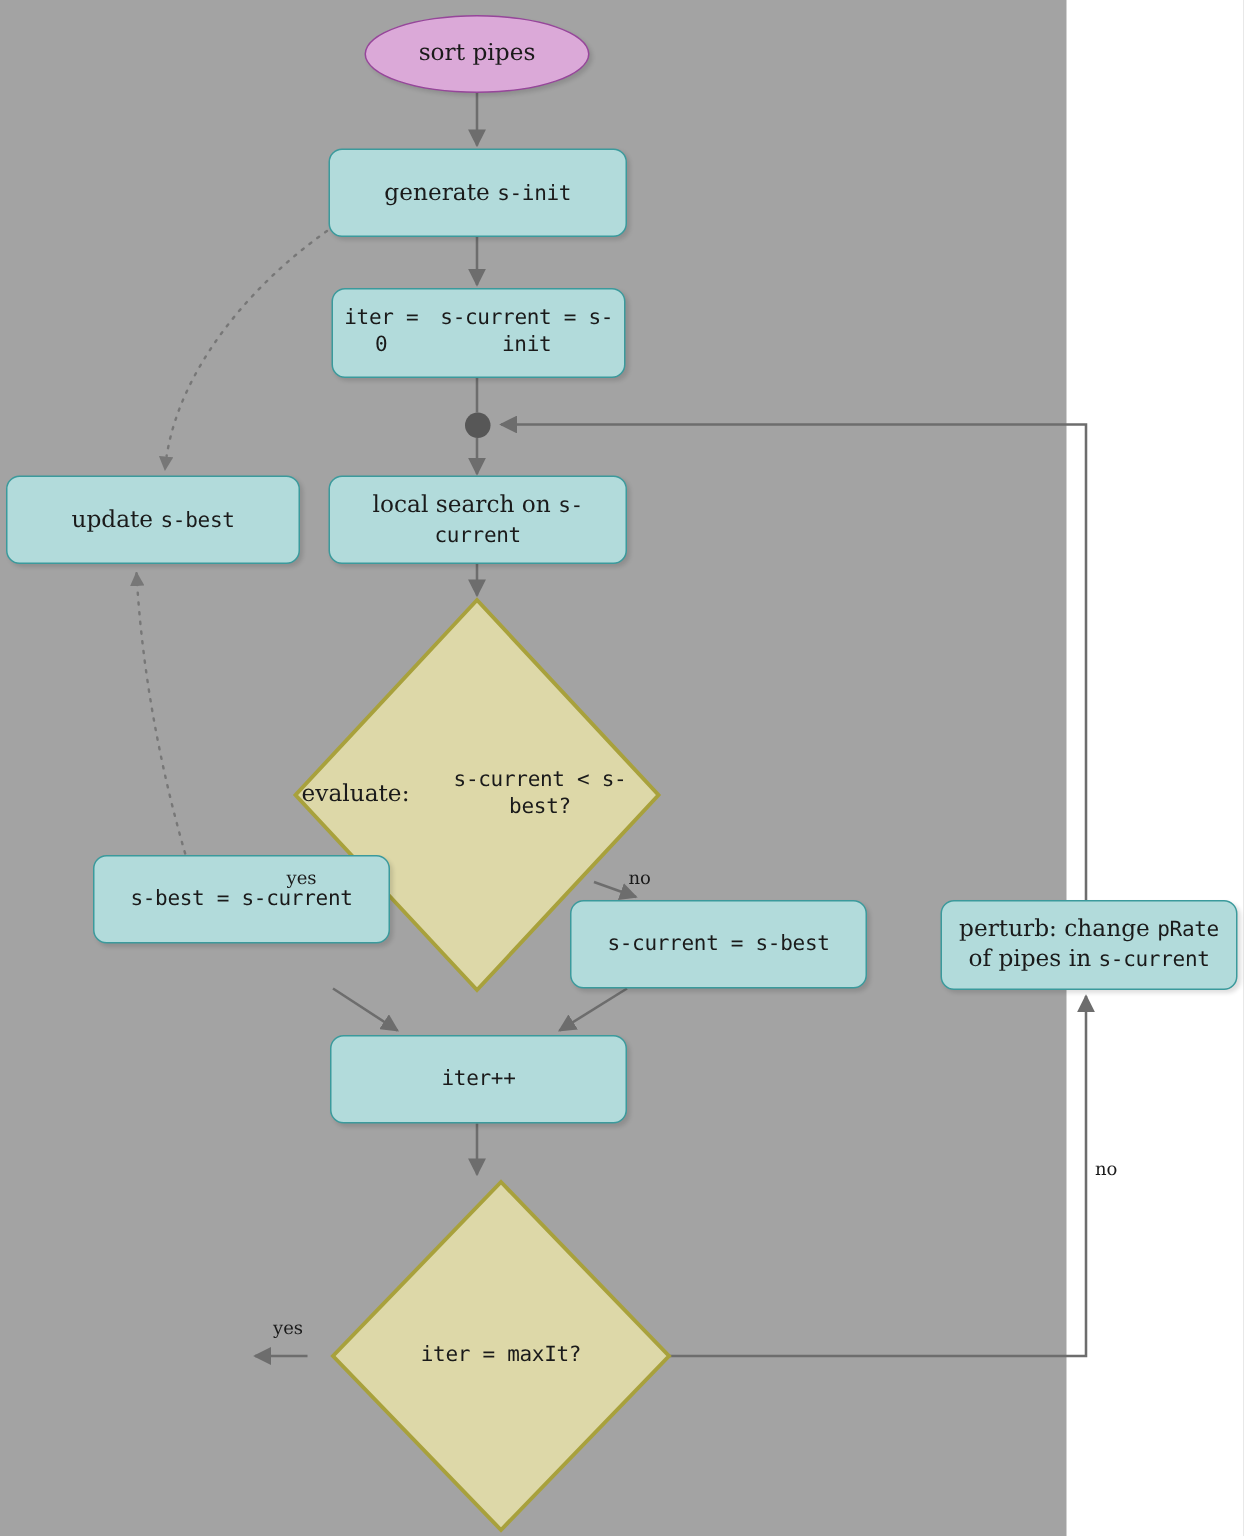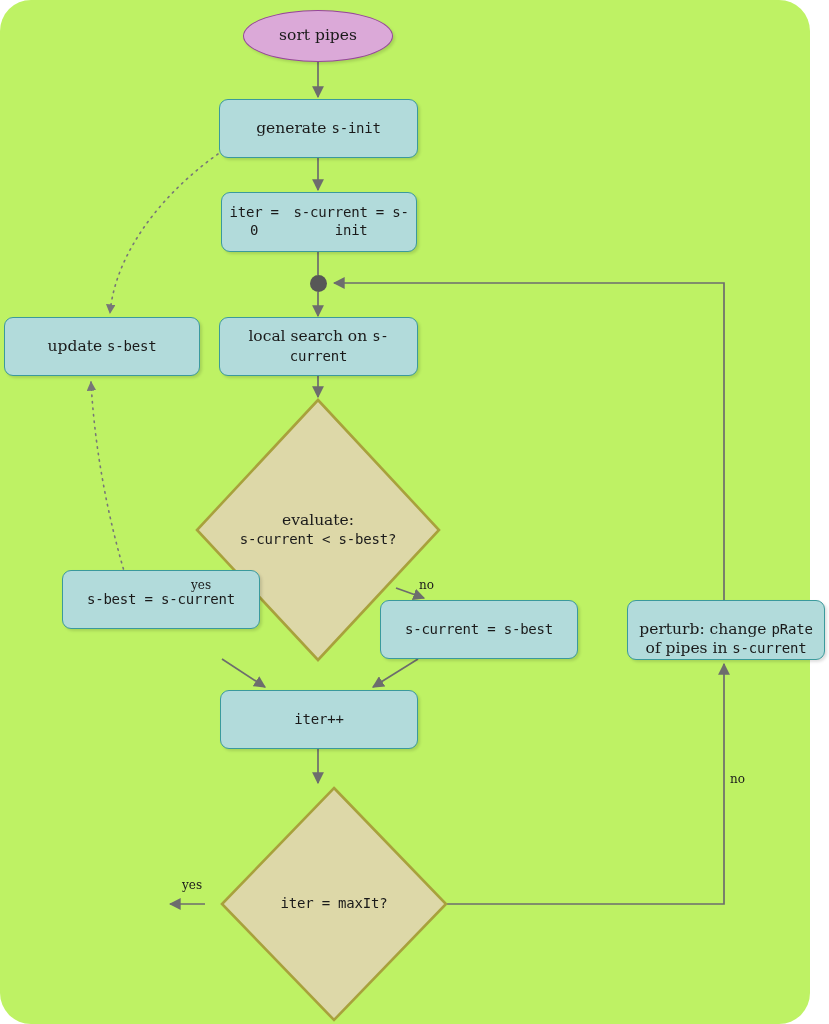--- a/index.html
+++ b/index.html
@@ -8,24 +8,23 @@
     background: #ffffff;
   }
   body {
     width: 829px;
     height: 1024px;
     overflow: hidden;
     font-family: "DejaVu Serif", serif;
   }
   #canvas {
     position: relative;
-    width: 810px;
+    width: 711px;
     height: 1024px;
-    background: #bef264;
-    border-radius: 31px;
+    background: #a3a3a3;
   }
   #edges {
     position: absolute;
     left: 0;
     top: 0;
     width: 829px;
     height: 1024px;
     pointer-events: none;
   }
   .node {
@@ -154,37 +153,37 @@
   </div>
 
   <div class="node node-process" style="left:4px; top:317px; width:196px; height:59px;">
     <span class="label serif"><span>update </span><span class="mono">s-best</span></span>
   </div>
 
   <div class="node node-process" style="left:219px; top:317px; width:199px; height:59px;">
     <span class="label serif"><span>local search on </span><span class="mono">s-current</span></span>
   </div>
 
-  <div class="node node-decision" style="left:195px; top:398px; width:246px; height:264px; flex-direction:column;">
+  <div class="node node-decision" style="left:195px; top:398px; width:246px; height:264px; ">
     <svg class="diamond-shape" viewBox="0 0 246 264" preserveAspectRatio="none">
       <polygon points="123,2 244,132 123,262 2,132" fill="#ddd8a8" stroke="#a8a13c" stroke-width="2.6"></polygon>
     </svg>
     <span class="label serif" style="z-index:2;">evaluate:</span>
     <span class="label mono" style="z-index:2;">s-current &lt; s-best?</span>
   </div>
 
   <div class="node node-process" style="left:62px; top:570px; width:198px; height:59px;">
     <span class="label mono">s-best = s-current</span>
   </div>
 
   <div class="node node-process" style="left:380px; top:600px; width:198px; height:59px;">
     <span class="label mono">s-current = s-best</span>
   </div>
 
-  <div class="node node-process" style="left:627px; top:600px; width:198px; height:60px; flex-direction:column;justify-content:flex-end;">
+  <div class="node node-process" style="left:627px; top:600px; width:198px; height:60px; flex-direction:column;">
     <span class="label serif"><span>perturb: change </span><span class="mono">pRate</span></span>
     <span class="label serif"><span>of pipes in </span><span class="mono">s-current</span></span>
   </div>
 
   <div class="node node-process" style="left:220px; top:690px; width:198px; height:59px;">
     <span class="label mono">iter++</span>
   </div>
 
   <div class="node node-decision" style="left:220px; top:786px; width:228px; height:236px;">
     <svg class="diamond-shape" viewBox="0 0 228 236" preserveAspectRatio="none">

